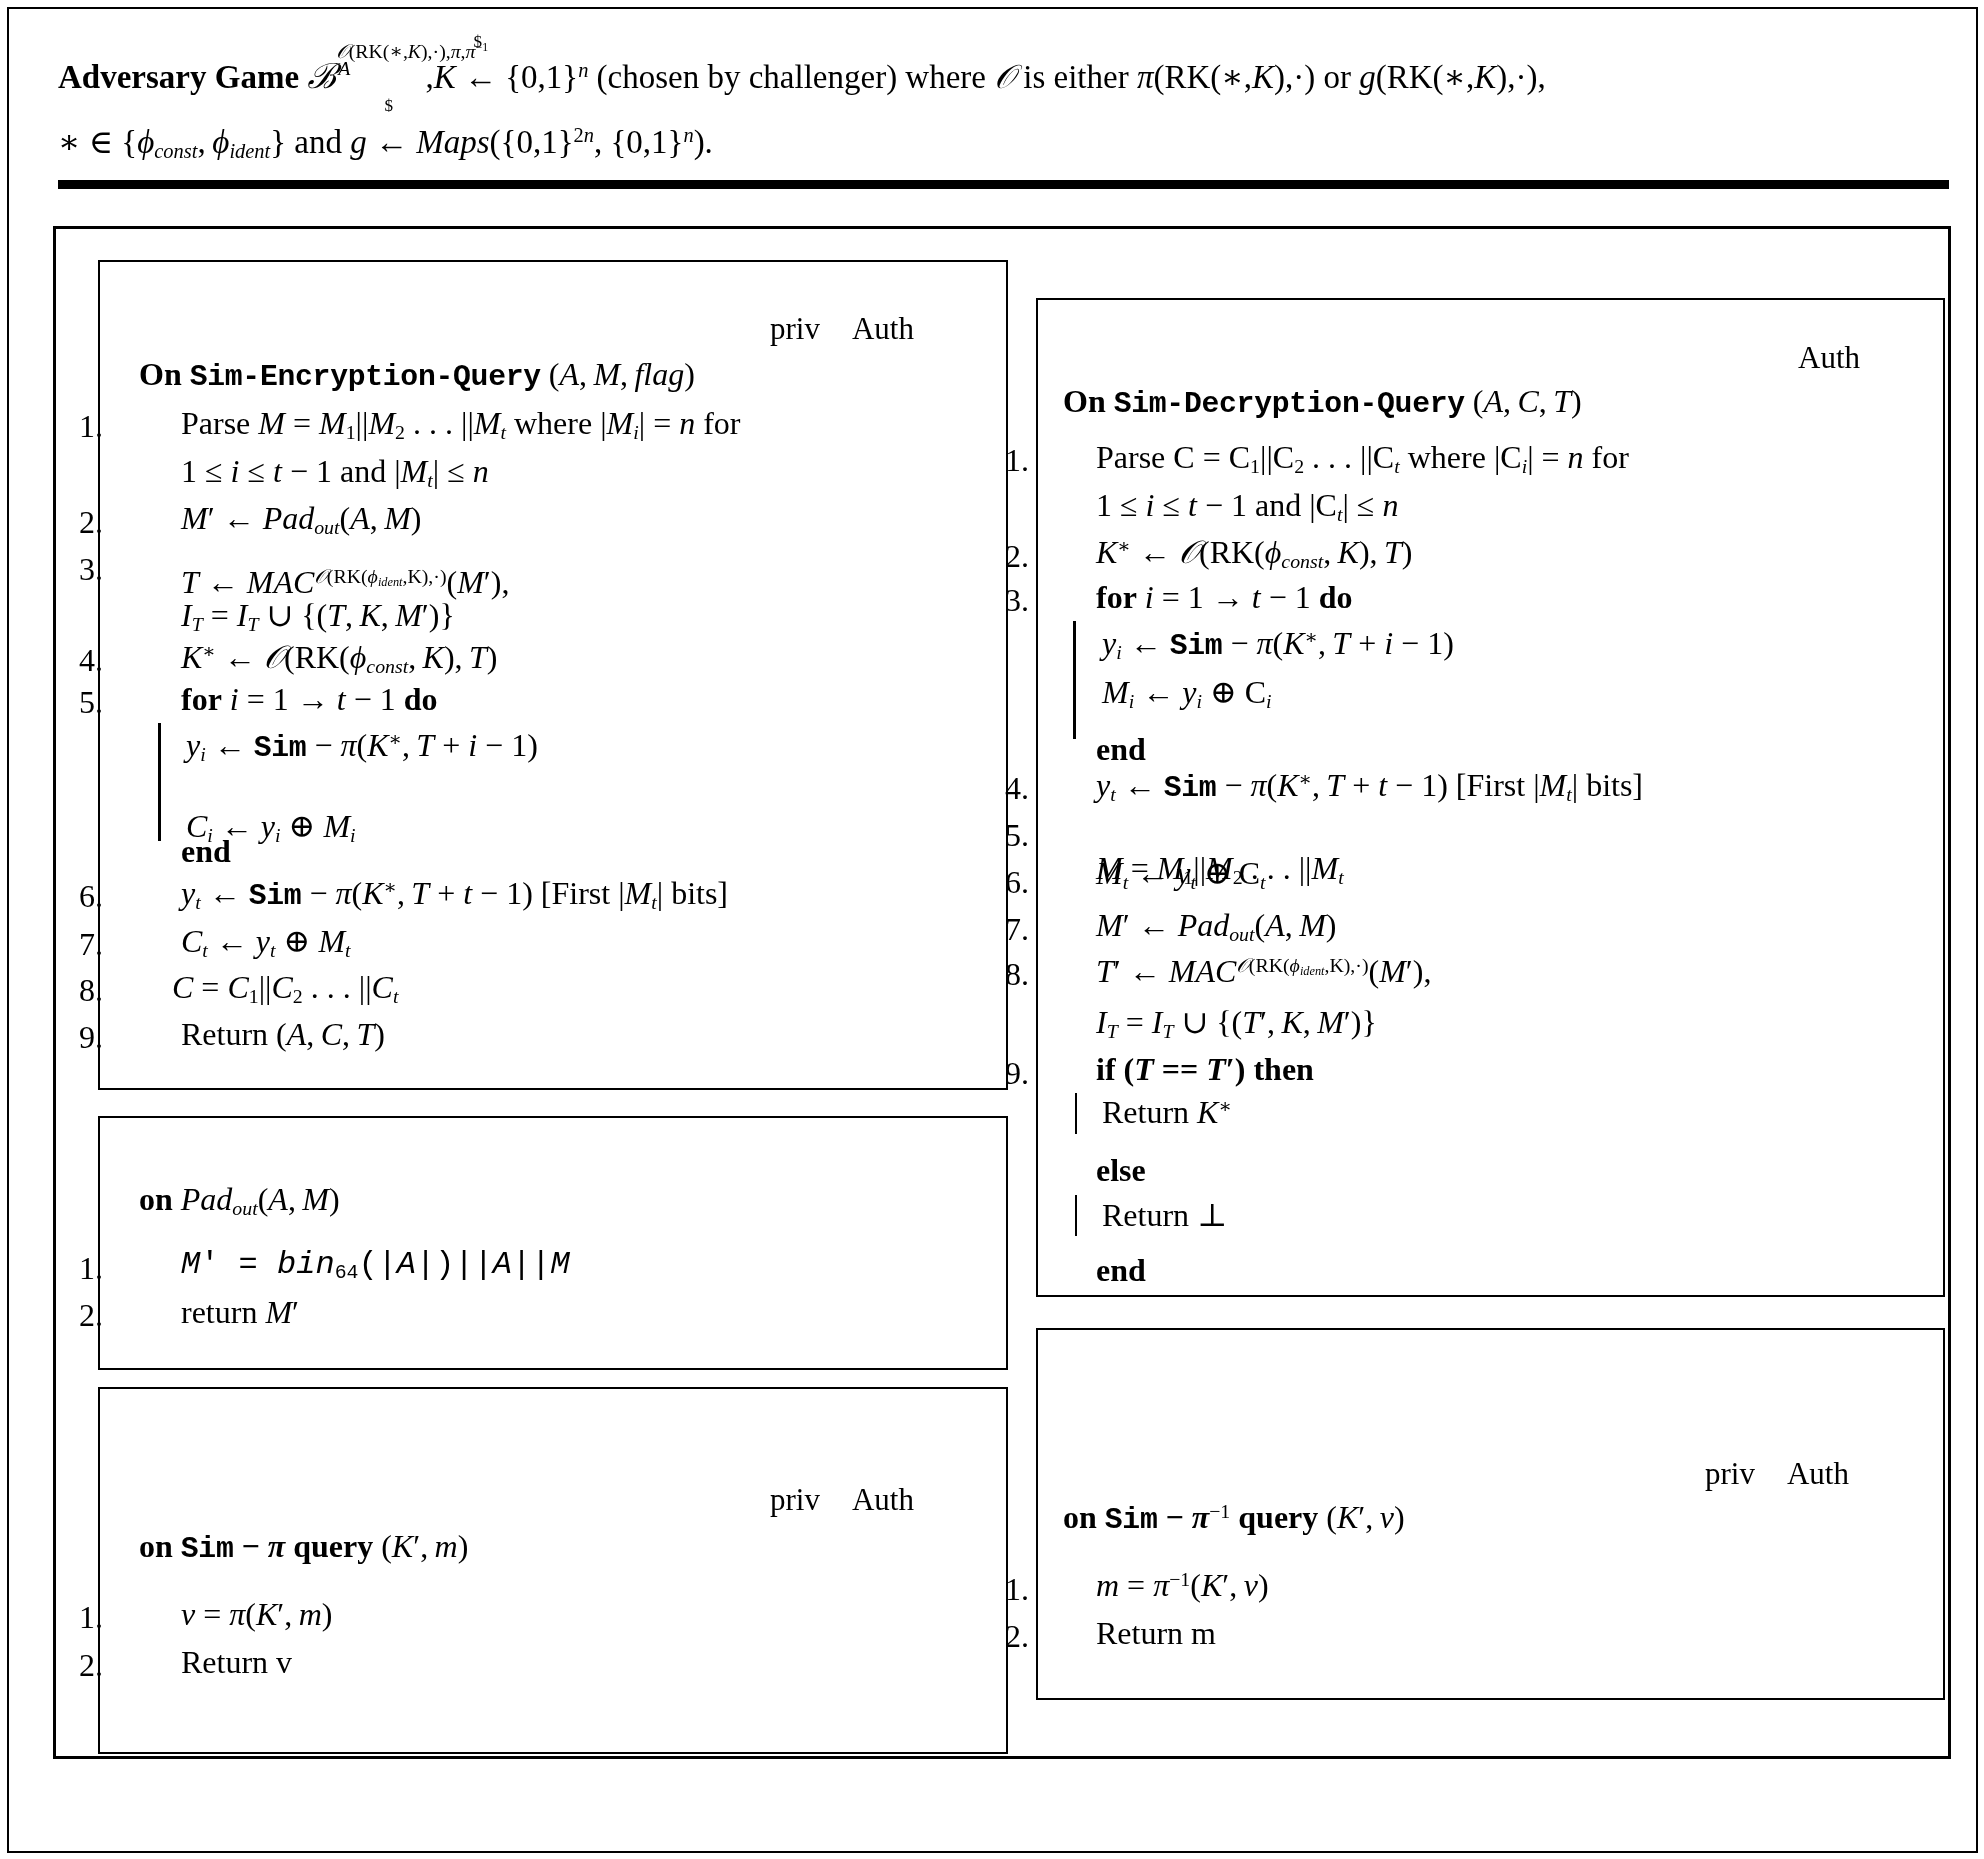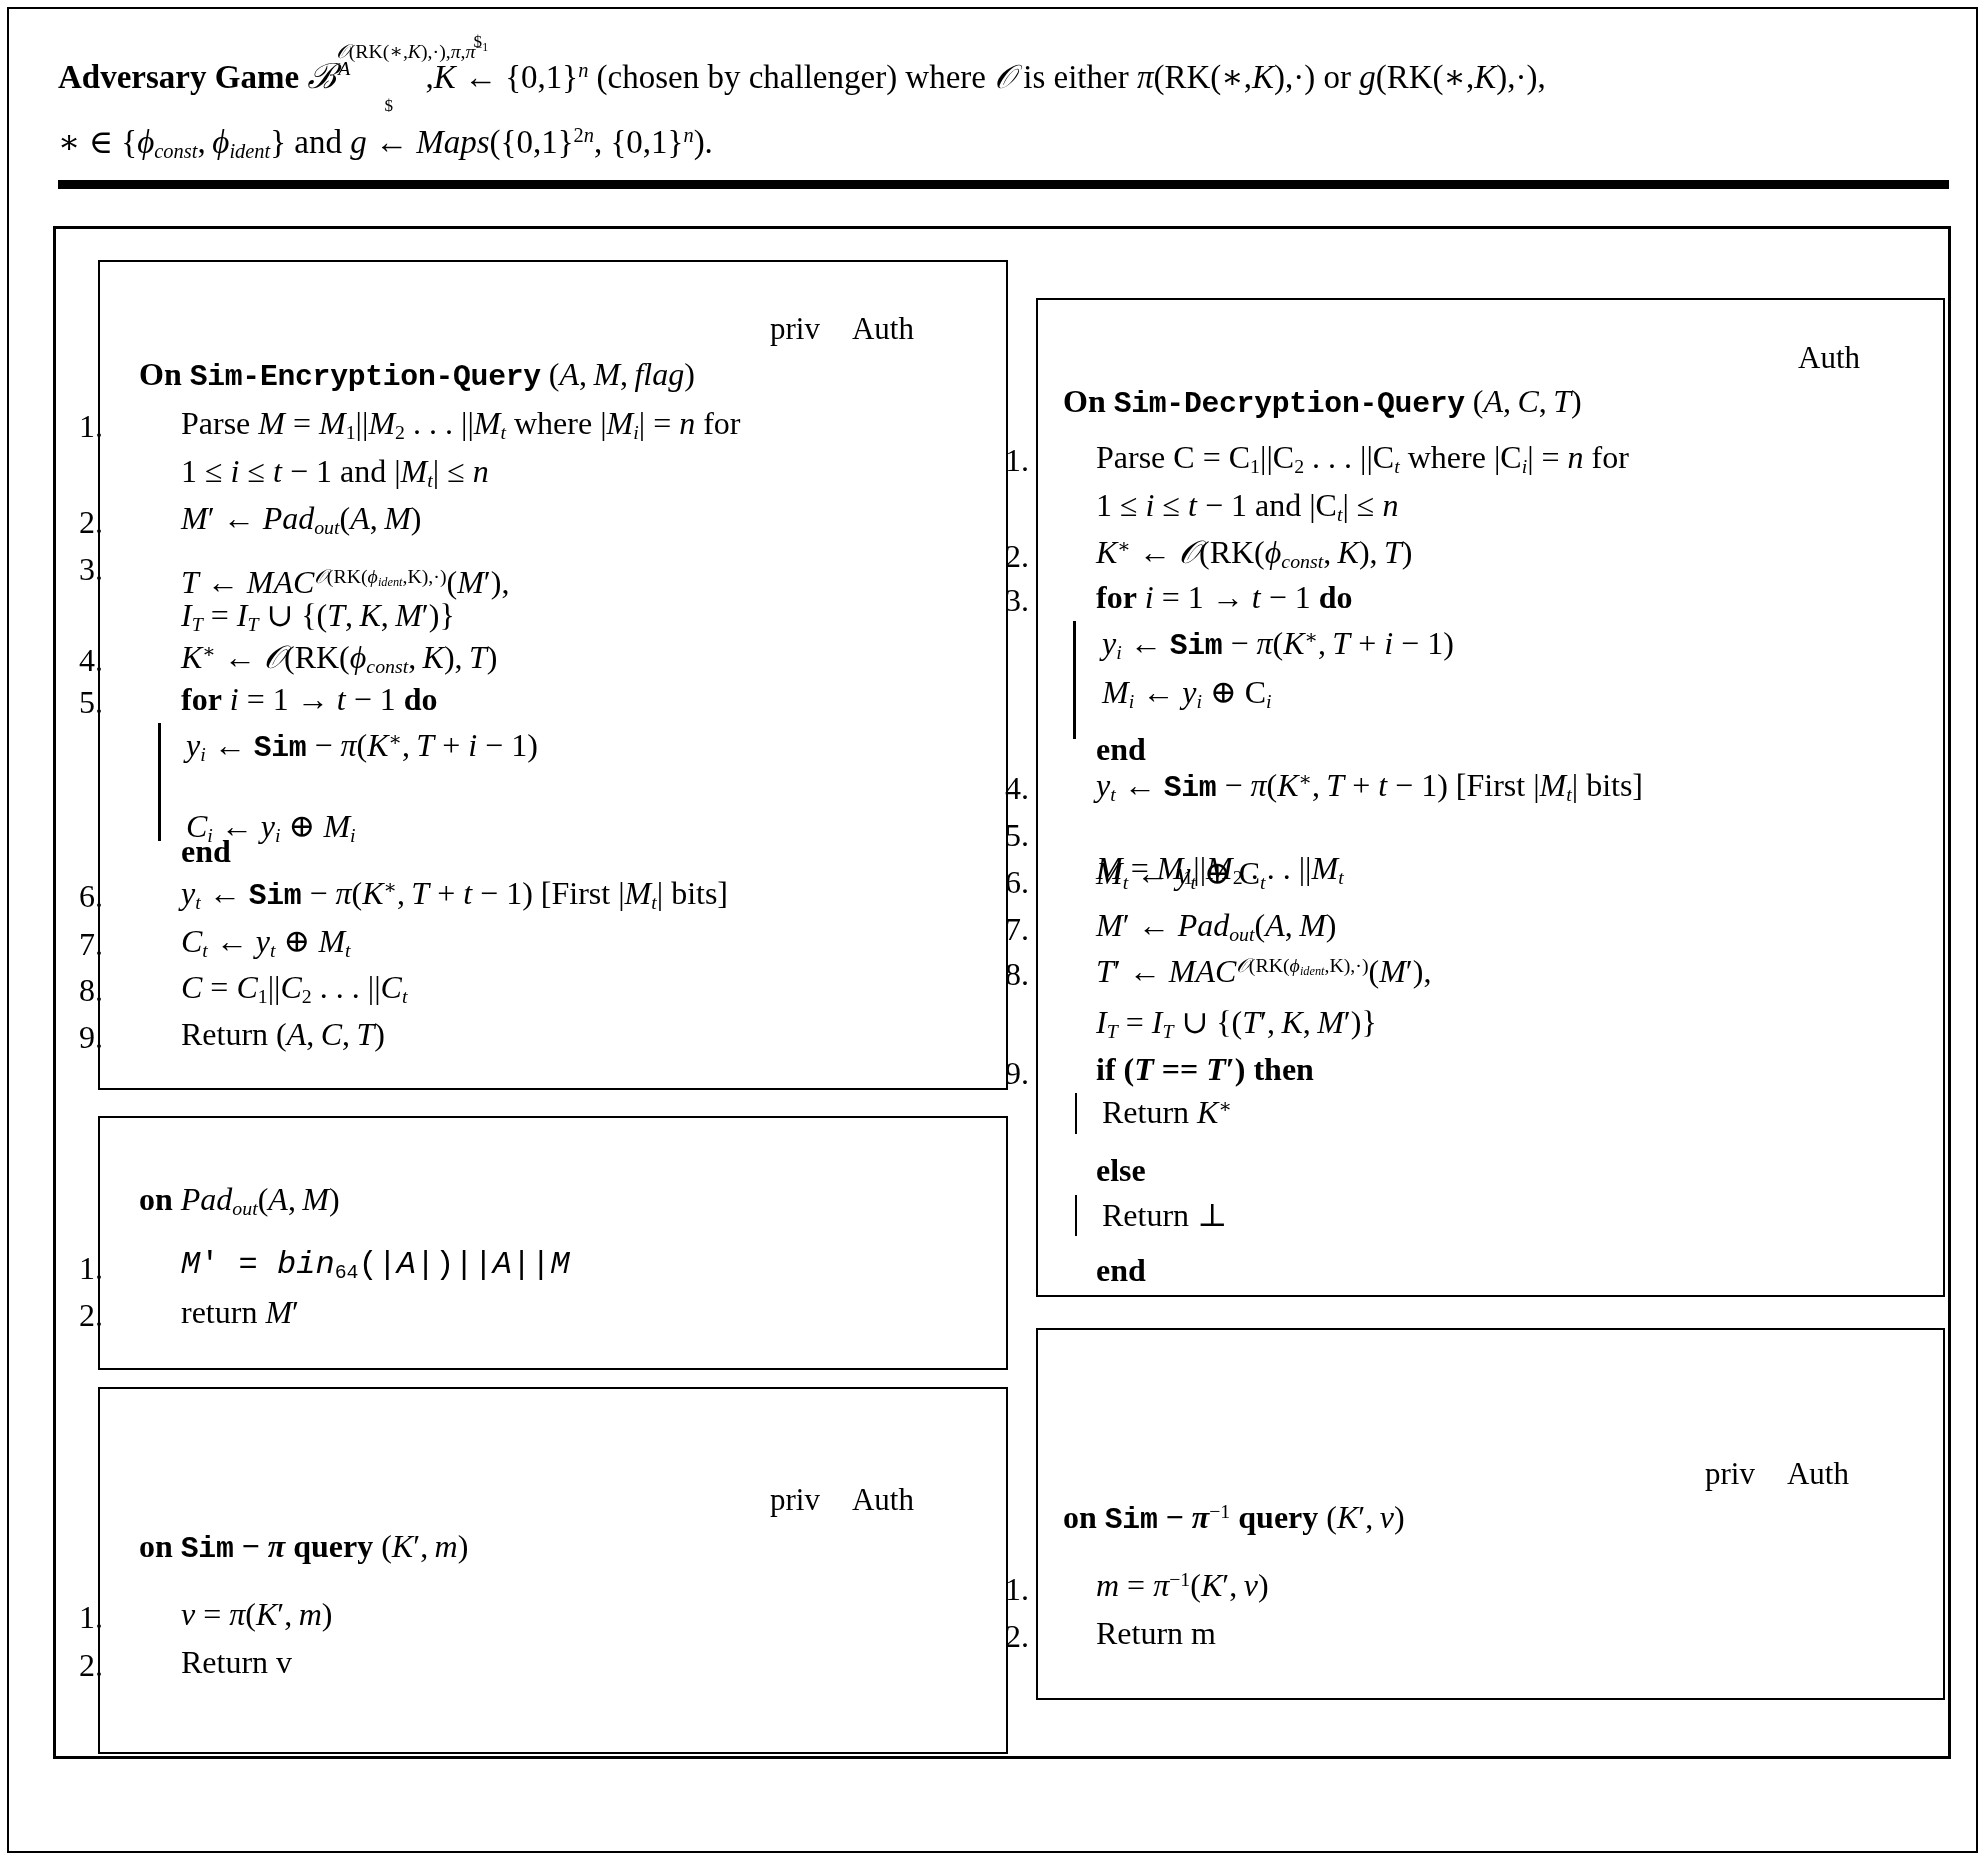--- a/index.html
+++ b/index.html
@@ -117,21 +117,21 @@
 <div class="vrule" style="left:158px;top:723px;height:118px;"></div>
 <div class="line" style="left:186px;top:727px;">
   <i>y<sub>i</sub></i> ← <span class="tt">Sim</span> − <i>π</i>(<i>K</i><sup>∗</sup>, <i>T</i> + <i>i</i> − 1)</div>
 <div class="line" style="left:186px;top:807px;">
   <i>C<sub>i</sub></i> ← <i>y<sub>i</sub></i> ⊕ <i>M<sub>i</sub></i></div>
 <div class="line" style="left:181px;top:833px;"><b>end</b></div>
 <div class="line" style="left:181px;top:875px;">
   <i>y<sub>t</sub></i> ← <span class="tt">Sim</span> − <i>π</i>(<i>K</i><sup>∗</sup>, <i>T</i> + <i>t</i> − 1) [First |<i>M<sub>t</sub></i>| bits]</div>
 <div class="line" style="left:181px;top:922px;">
   <i>C<sub>t</sub></i> ← <i>y<sub>t</sub></i> ⊕ <i>M<sub>t</sub></i></div>
-<div class="line" style="left:181px;top:969px;">
+<div class="line" style="left:172px;top:969px;">
   <i>C</i> = <i>C</i><sub>1</sub>||<i>C</i><sub>2</sub> . . . ||<i>C<sub>t</sub></i></div>
 <div class="line" style="left:181px;top:1016px;">
   Return (<i>A</i>, <i>C</i>, <i>T</i>)</div>
 
 <div class="algbox" id="box-pad"></div>
 <div class="alg-head" style="left:139px;top:1181px;">
   <b>on</b>
   <span><i>Pad<sub>out</sub></i></span><span>(<i>A</i>, <i>M</i>)</span>
 </div>
 <div class="num" style="left:79px;top:1250px;">1.</div>

